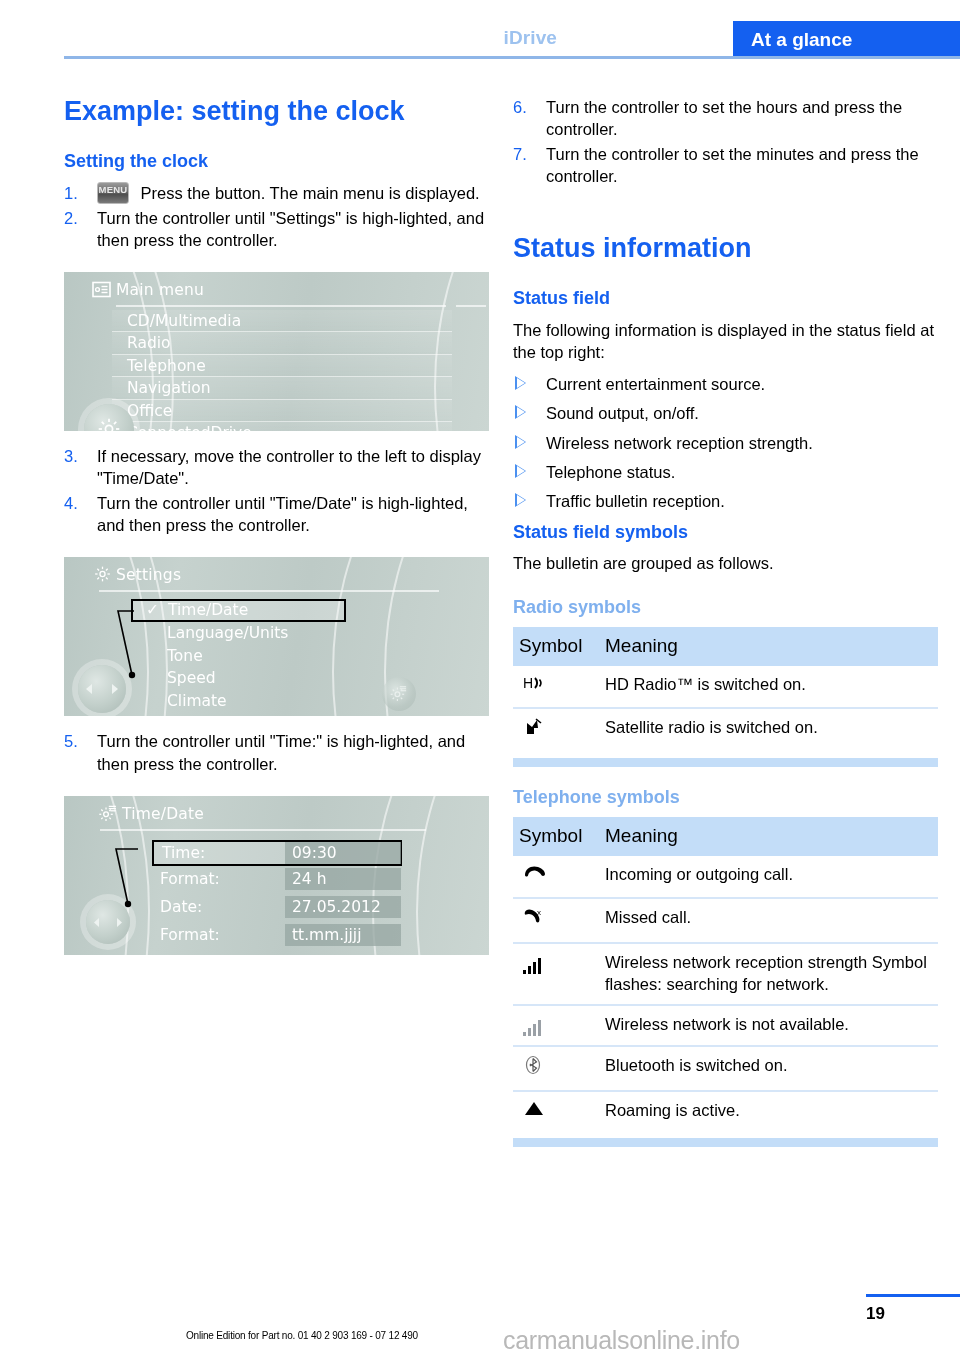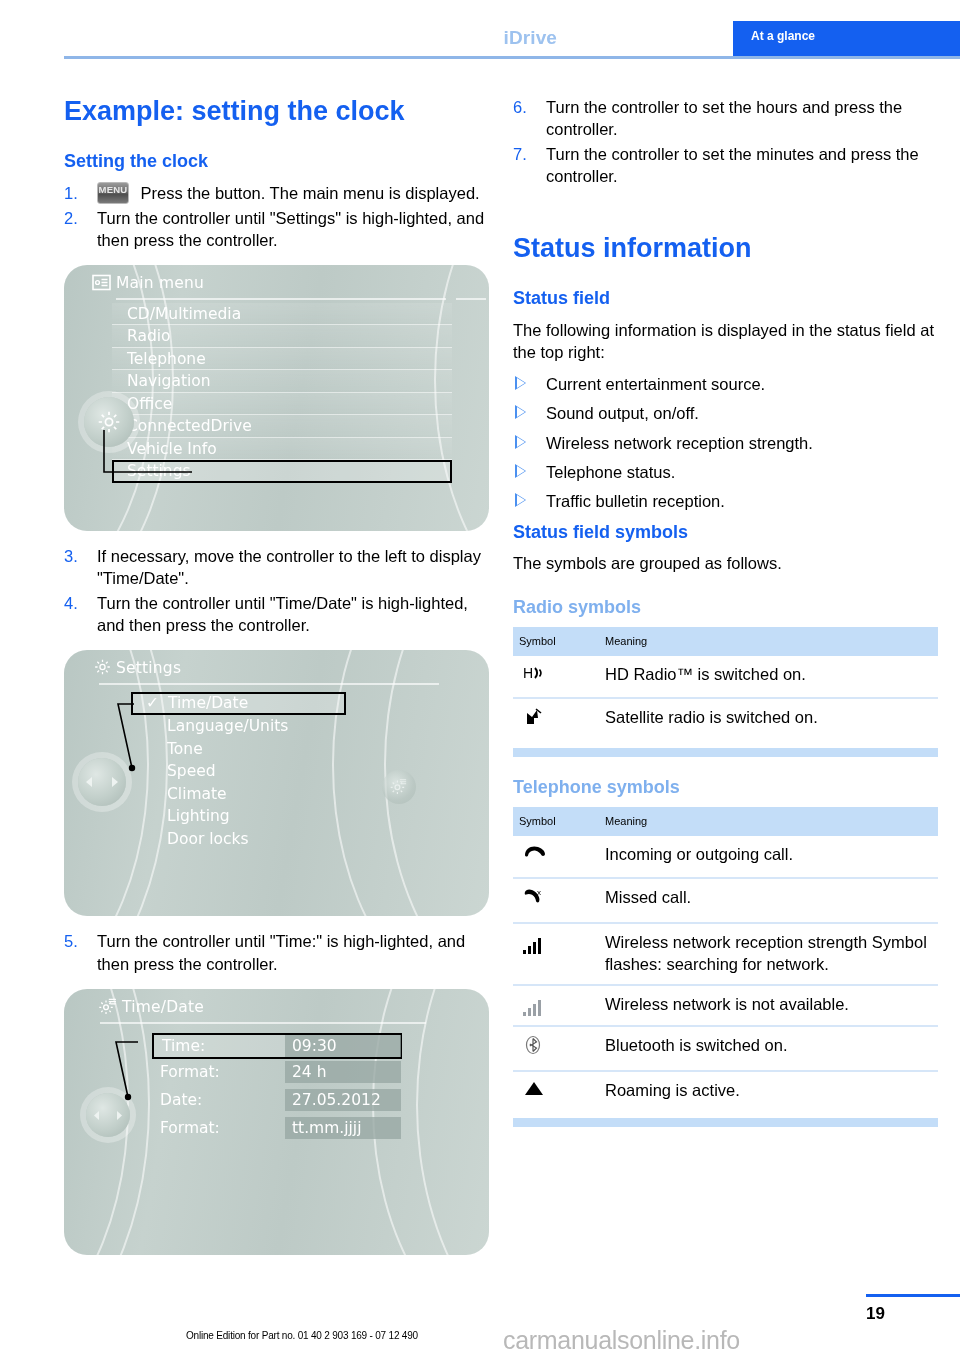--- a/index.html
+++ b/index.html
@@ -25,21 +25,21 @@
     position:absolute; right:227px; top:27px;
     font-size:19px; font-weight:bold; color:#9dc2ef;
     letter-spacing:0.1px;
   }
   #section-tab {
     position:absolute; left:733px; top:21px; width:227px; height:37px;
     background:#1460f0;
   }
   #section-tab span {
     position:absolute; left:18px; top:8px;
-    font-size:12px; font-weight:bold; color:#ffffff;
+    font-size:19px; font-weight:bold; color:#ffffff;
   }
 
   
   .col { position:absolute; top:96px; width:425px; }
   #col-left  { left:64px; }
   #col-right { left:513px; }
 
   h1.page-title {
     font-size:27px; font-weight:bold; color:#1460f0;
     margin:0 0 24px 0; line-height:1.15;
@@ -101,21 +101,21 @@
     border-bottom:7px solid transparent;
     border-left:11px solid #4a90f0;
   }
 
   
   table.symtab {
     width:425px; border-collapse:collapse; margin:0 0 6px 0;
   }
   table.symtab thead th {
     background:#c3ddf8; font-weight:normal; text-align:left;
-    font-size:11px; padding:8px 0 9px 6px; color:#000;
+    font-size:19px; padding:8px 0 9px 6px; color:#000;
   }
   table.symtab thead th.c1 { width:86px; }
   table.symtab tbody td {
     font-size:16.5px; padding:8px 6px 9px 6px;
     border-bottom:2px solid #d6e6f8; vertical-align:top;
     line-height:1.32;
   }
   table.symtab tbody td.c1 { width:86px; text-align:left; padding-left:10px; }
   table.symtab tbody tr:last-child td { border-bottom:none; }
   .tab-end { width:425px; height:9px; background:#c3ddf8; }
@@ -123,25 +123,24 @@
   .bars span {
     display:inline-block; width:3px; background:#000;
     margin-right:2px; vertical-align:bottom;
   }
   .bars.off span { background:#9aa0a6; }
   .bars span.b1{height:4px;} .bars span.b2{height:8px;}
   .bars span.b3{height:12px;} .bars span.b4{height:16px;}
 
   
   .idrive {
-    position:relative; width:425px; height:266px;
+    position:relative; width:425px; height:159px;
     background:linear-gradient(100deg,#b9c7c3 0%,#c6d2ce 26%,#bdcac6 55%,#cbd6d2 100%);
-    overflow:hidden; margin:14px 0 14px 0;
+    overflow:hidden; margin:21px 0 14px 0;
     font-family:"DejaVu Sans", sans-serif;
-    border-radius:23px;
   }
   .idrive .arc {
     position:absolute; border:2px solid rgba(255,255,255,0.55);
     border-radius:50%; background:transparent;
   }
   .id-head {
     position:absolute; left:52px; top:9px; color:#ffffff;
     font-size:15.5px; letter-spacing:0.2px;
   }
   .id-headicon { position:absolute; left:28px; top:9px; }
@@ -444,21 +443,21 @@
 
   <ul class="bullets">
     <li><span class="tri-outer"></span><span class="tri"></span><span>Current entertainment source.</span></li>
     <li><span class="tri-outer"></span><span class="tri"></span><span>Sound output, on/off.</span></li>
     <li><span class="tri-outer"></span><span class="tri"></span><span>Wireless network reception strength.</span></li>
     <li><span class="tri-outer"></span><span class="tri"></span><span>Telephone status.</span></li>
     <li><span class="tri-outer"></span><span class="tri"></span><span>Traffic bulletin reception.</span></li>
   </ul>
 
   <h2 class="sub">Status field symbols</h2>
-  <p class="body" style="margin-bottom:22px;">The symbols are grouped as follows.</p>
+  <p class="body" style="margin-bottom:22px;">The bulletin are grouped as follows.</p>
 
   <h2 class="sub light">Radio symbols</h2>
   <table class="symtab">
     <thead>
       <tr>
         <th class="c1">Symbol</th>
         <th>Meaning</th>
       </tr>
     </thead>
     <tbody>

